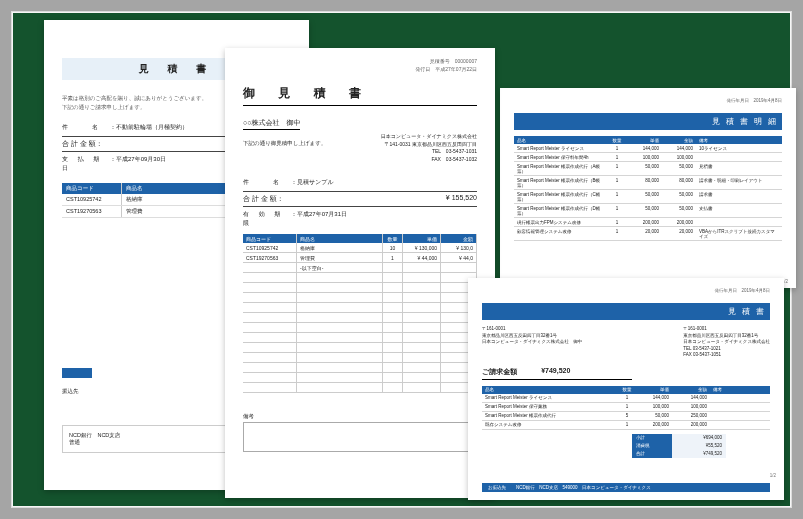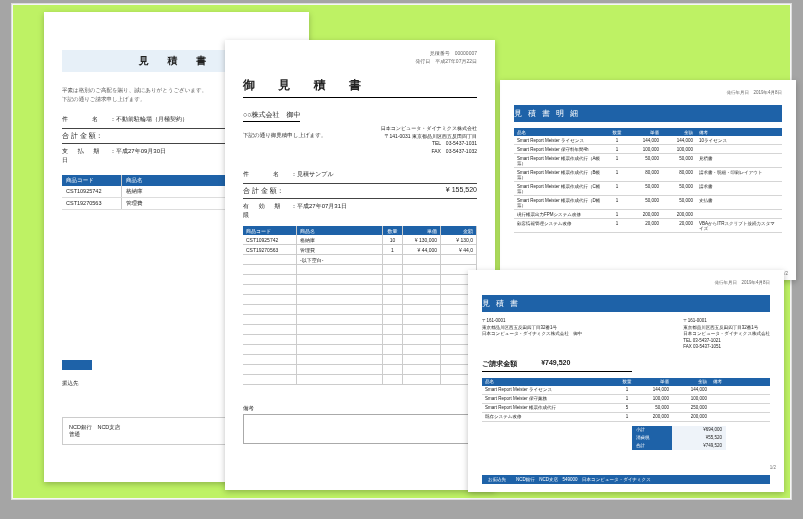--- a/index.html
+++ b/index.html
@@ -4,23 +4,23 @@
 <style>
   * { box-sizing: border-box; margin: 0; padding: 0; }
   body {
     width: 803px; height: 519px;
     background: #a5a5a5;
     font-family: "Hiragino Kaku Gothic Pro", "Meiryo", sans-serif;
     position: relative; overflow: hidden;
     font-size: 6px; color: #222;
   }
   .frame {
-    position: absolute; left: 11px; top: 3px;
+    position: absolute; left: 11px; top: 11px;
     width: 781px; height: 497px;
-    background: #bef264;
+    background: #14532d;
     border: 1px solid #dcdcdc;
     box-shadow: inset 0 0 0 1px #f6f6f6;
   }
   .page {
     position: absolute; background: #fff;
     box-shadow: 0 2px 6px rgba(0,0,0,.25);
     padding: 14px 18px;
   }
   
   .docA { left: 32px; top: 8px; width: 265px; height: 470px; }
@@ -50,21 +50,21 @@
   .tblHeadB { background:#1e62a8; color:#fff; display:flex; font-size:5px; margin-top:6px; }
   .colCode{width:54px;} .colName{flex:1;} .colQty{width:20px;text-align:center;}
   .colPrice{width:38px;text-align:right;} .colAmt{width:36px;text-align:right;}
   .tblHeadB div, .tblRowB div { padding:1.5px 3px; border-right:1px solid #ccc; }
   .tblRowB { display:flex; font-size:5px; border-bottom:1px solid #ccc; min-height:10px; }
   .remarkB { margin-top:20px; font-size:5.5px; }
   .remarkBox { border:1px solid #aaa; height:30px; margin-top:2px; }
 
   
   .docC { left: 488px; top: 76px; width: 296px; height: 200px; padding:10px 14px; z-index:3; }
-  .titleC { background:#1e62a8; color:#fff; text-align:left; font-size:8px;
+  .titleC { background:#1e62a8; color:#fff; text-align:right; font-size:8px;
     letter-spacing:6px; padding:3px 0; margin:10px 0 6px; }
   .metaC { text-align:right; font-size:4.5px; color:#666; }
   .tblHeadC { background:#1e62a8; color:#fff; display:flex; font-size:4.5px; }
   .cName{flex:1;} .cQty{width:22px;text-align:center;} .cUnit{width:34px;text-align:right;}
   .cAmt{width:34px;text-align:right;} .cNote{width:86px;}
   .tblHeadC div, .tblRowC div { padding:1.5px 3px; }
   .tblRowC { display:flex; font-size:4.5px; border-bottom:1px solid #d5d5d5; }
 
   
   .docD { left: 456px; top: 266px; width: 316px; height: 222px; padding:10px 14px; z-index:6; }

